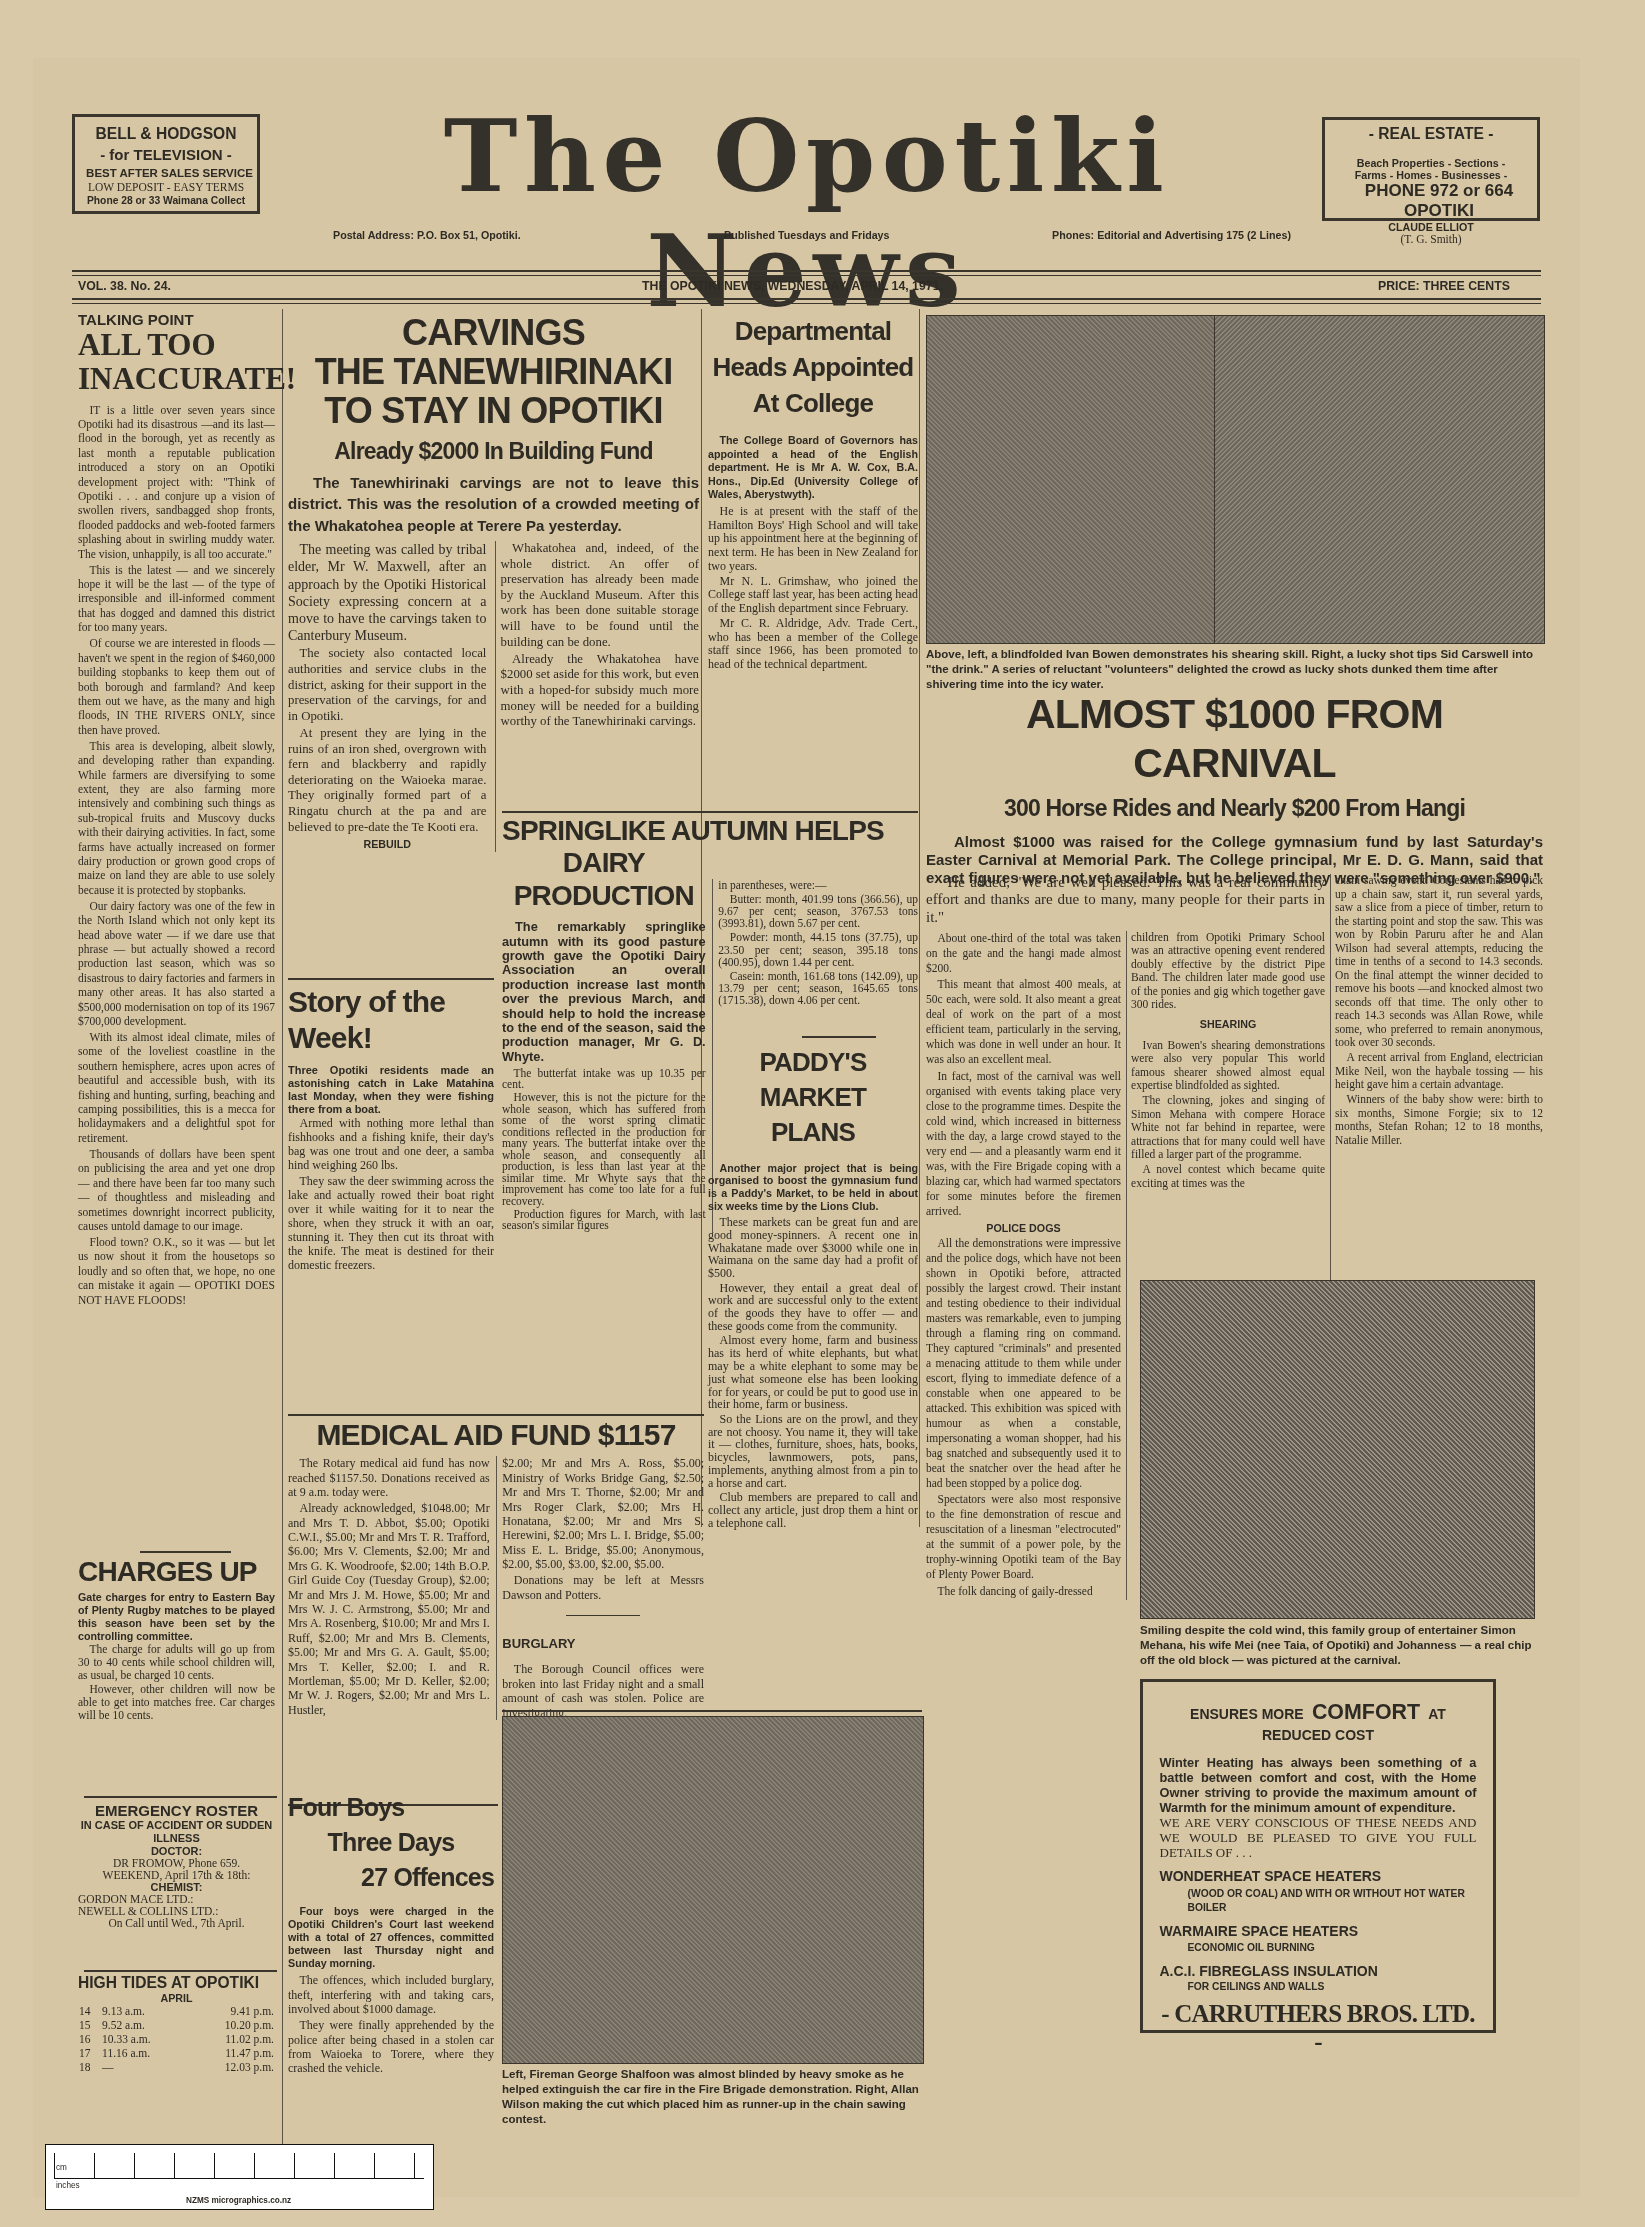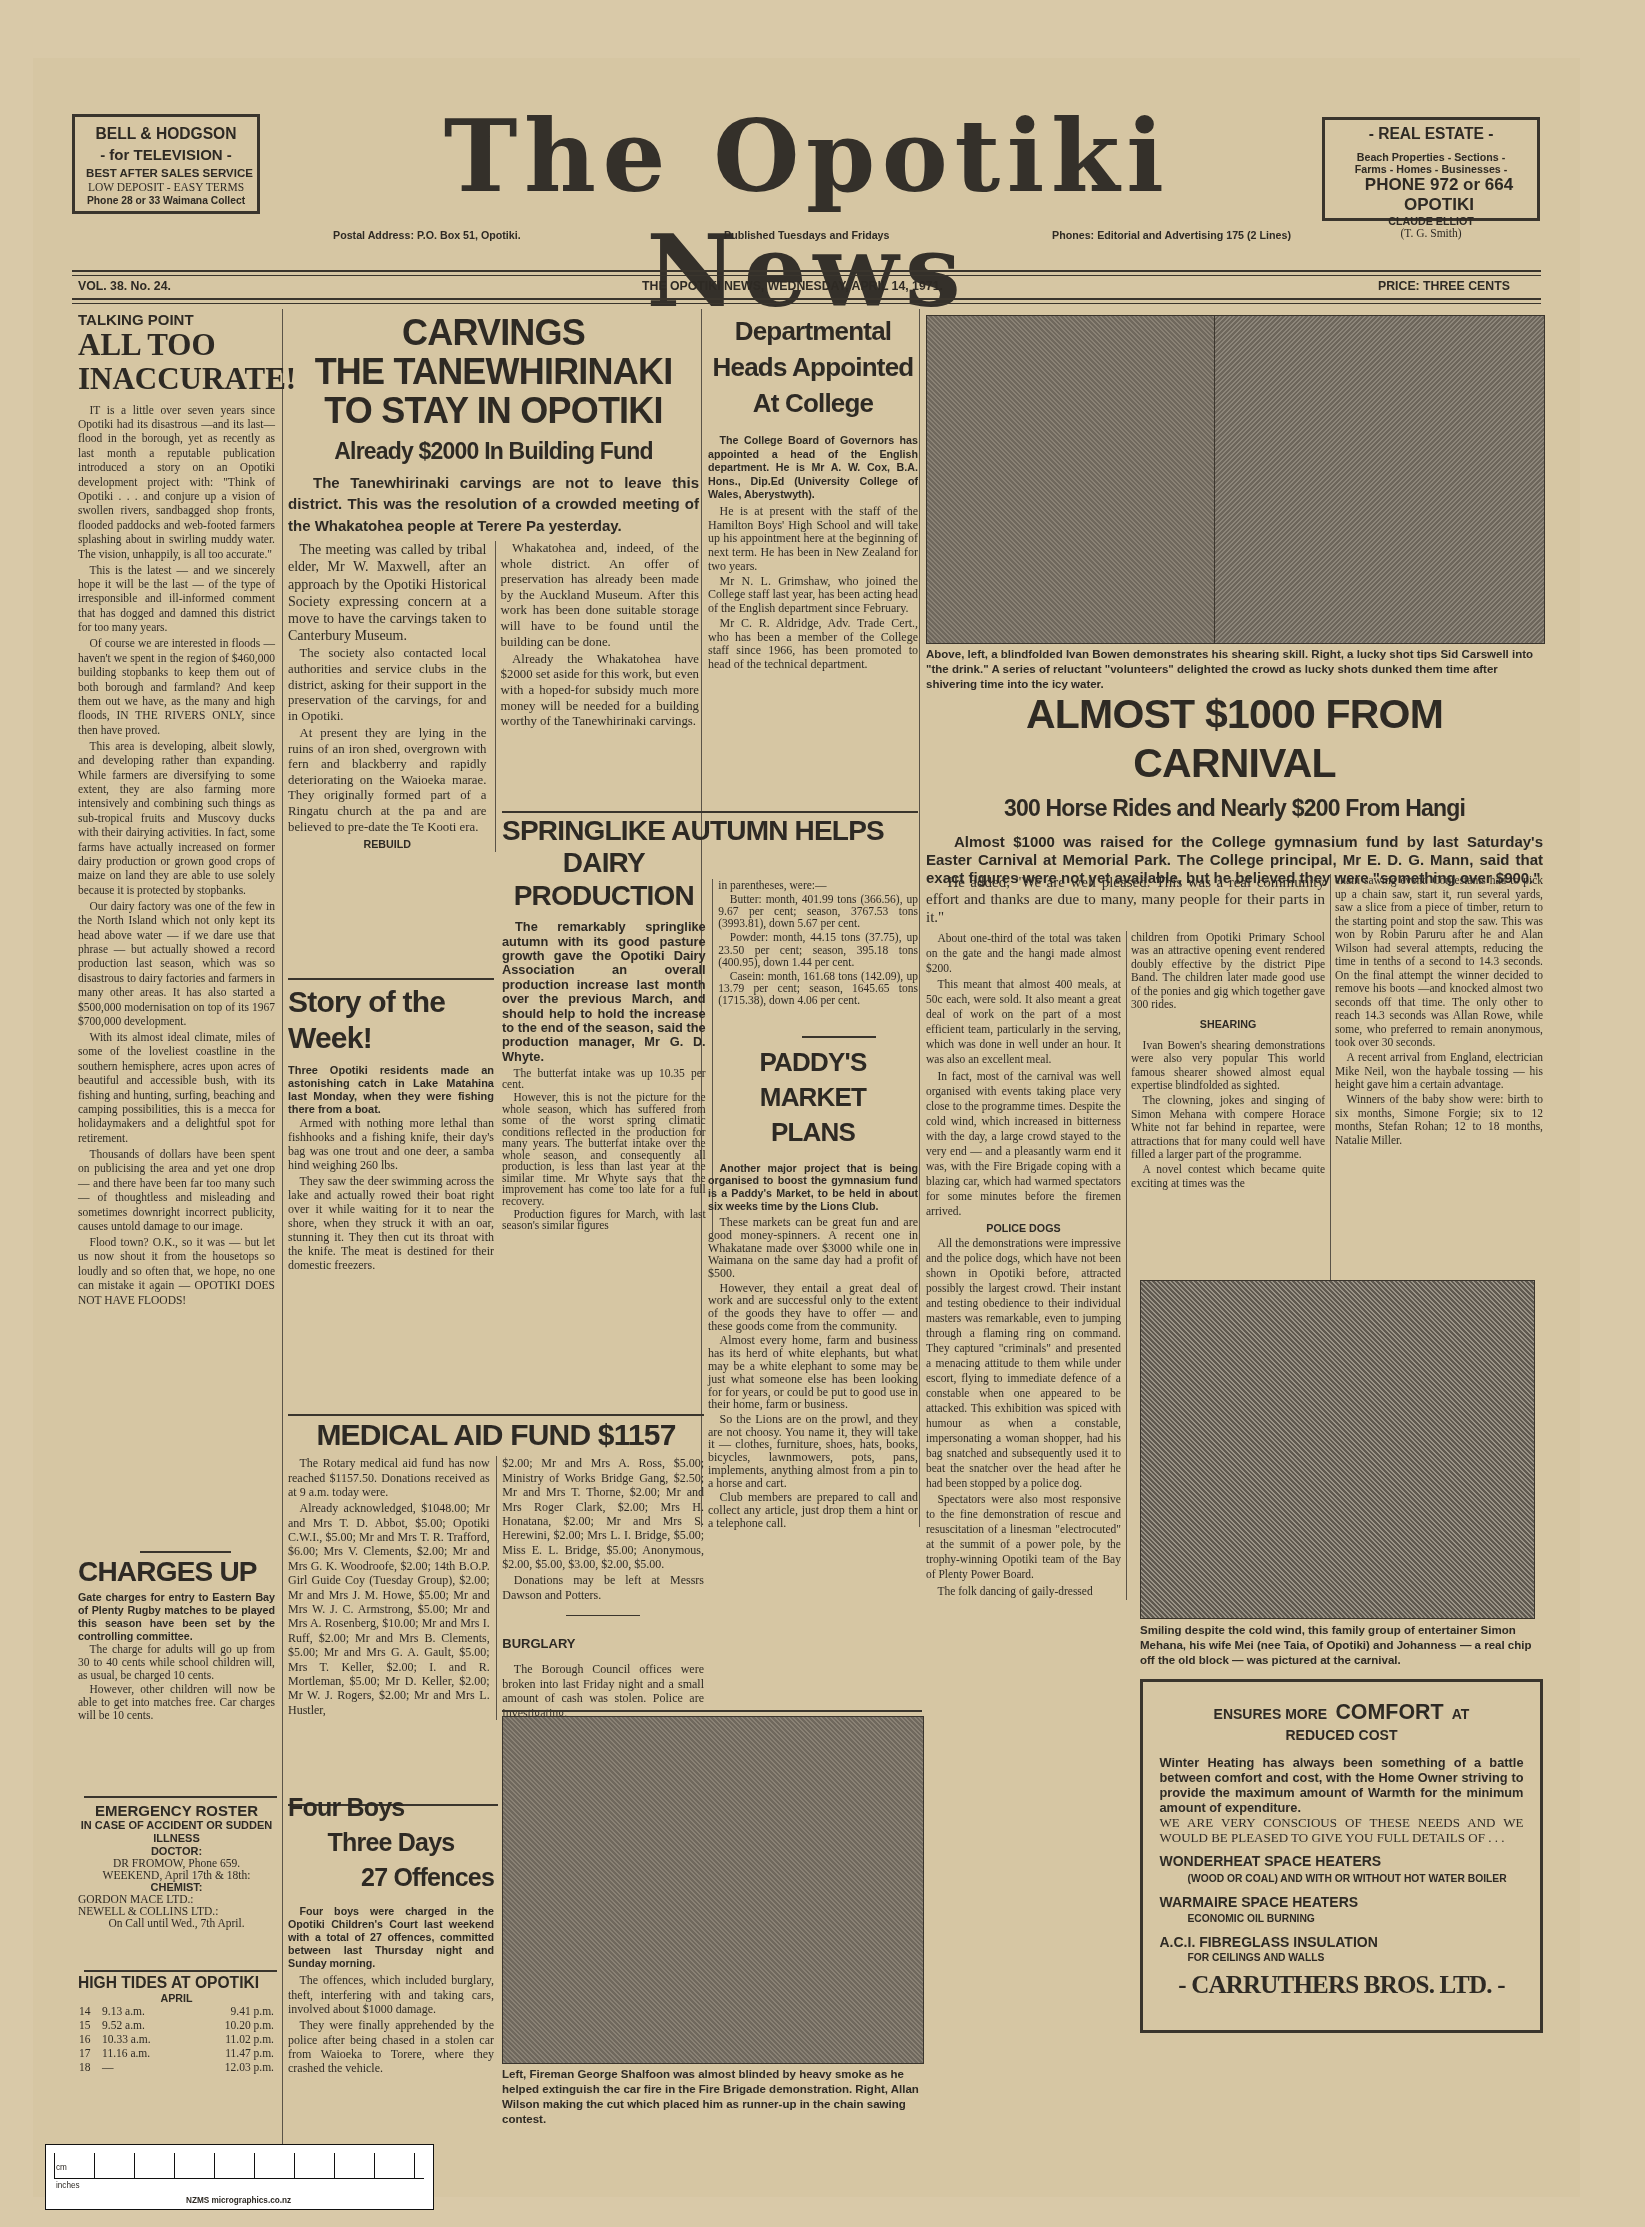--- a/index.html
+++ b/index.html
@@ -36,21 +36,21 @@
     <div class="ad-line" style="font-size:10.3px;margin-top:1.6px;">Phone 28 or 33 Waimana Collect</div>
   </div>
 
   <div class="abs masthead c" style="left:313px;top:41px;width:922px;line-height:115px;">The Opotiki News</div>
   <div class="abs sub" style="left:300px;top:171px;">Postal Address: P.O. Box 51, Opotiki.</div>
   <div class="abs sub" style="left:691px;top:171px;">Published Tuesdays and Fridays</div>
   <div class="abs sub" style="left:983px;top:171px;padding-left:36px;">Phones: Editorial and Advertising 175 (2 Lines)</div>
 
   <div class="abs box c" style="left:1289px;top:59px;width:218px;height:104px;padding-top:5px;">
     <div class="ad-line" style="font-size:15.6px;">- REAL ESTATE -</div>
-    <div class="ad-line" style="font-size:10.7px;margin-top:8px;">Beach Properties - Sections -</div>
+    <div class="ad-line" style="font-size:10.7px;margin-top:14px;">Beach Properties - Sections -</div>
     <div class="ad-line" style="font-size:10.7px;">Farms - Homes - Businesses -</div>
     <div class="ad-line" style="font-size:17px;padding-left:16px;">PHONE 972 or 664 OPOTIKI</div>
     <div class="ad-line" style="font-size:10.7px;">CLAUDE ELLIOT</div>
     <div style="font-size:11.5px;">(T. G. Smith)</div>
   </div>
 
   <div class="rule2" style="left:39px;top:212px;width:1469px;"></div>
   <div class="abs sub" style="left:45px;top:221px;font-size:12.3px;">VOL. 38. No. 24.</div>
   <div class="abs sub" style="left:609px;top:221px;font-size:12.3px;">THE OPOTIKI NEWS, WEDNESDAY, APRIL 14, 1971.</div>
   <div class="abs sub" style="left:1345px;top:221px;font-size:12.3px;">PRICE: THREE CENTS</div>
@@ -290,21 +290,21 @@
       <p>A recent arrival from England, electrician Mike Neil, won the haybale tossing — his height gave him a certain advantage.</p>
       <p>Winners of the baby show were: birth to six months, Simone Forgie; six to 12 months, Stefan Rohan; 12 to 18 months, Natalie Miller.</p>
     </div>
   </div>
 
   <div class="photo" style="left:1107px;top:1222px;width:393px;height:337px;background:repeating-linear-gradient(45deg,#9a9386 0 1.6px,#5f594f 1.6px 3.3px);"></div>
   <div class="abs caption" style="left:1107px;top:1565px;width:403px;">Smiling despite the cold wind, this family group of entertainer Simon Mehana, his wife Mei (nee Taia, of Opotiki) and Johanness — a real chip off the old block — was pictured at the carnival.</div>
 
   <div class="photo" style="left:893px;top:1572px;width:206px;height:0;border:none;"></div>
 
-  <div class="abs box" style="left:1107px;top:1621px;width:403px;height:354px;padding:18px 16.5px 0 16.5px;">
+  <div class="abs box" style="left:1107px;top:1621px;width:356px;height:354px;padding:18px 16.5px 0 16.5px;">
     <div class="c" style="line-height:25px;">
       <span class="ad-line" style="font-size:14px;">ENSURES MORE</span>
       <span class="ad-line" style="font-size:21.4px;margin:0 5px;">COMFORT</span>
       <span class="ad-line" style="font-size:14px;">AT</span>
     </div>
     <div class="ad-line c" style="font-size:14px;">REDUCED COST</div>
     <div class="ad-line j" style="font-size:12.8px;line-height:15px;margin-top:11.5px;">Winter Heating has always been something of a battle between comfort and cost, with the Home Owner striving to provide the maximum amount of Warmth for the minimum amount of expenditure.</div>
     <div class="j" style="font-size:13px;line-height:15px;">WE ARE VERY CONSCIOUS OF THESE NEEDS AND WE WOULD BE PLEASED TO GIVE YOU FULL DETAILS OF . . .</div>
     <div class="ad-line" style="font-size:14px;margin-top:8.2px;">WONDERHEAT SPACE HEATERS</div>
     <div class="ad-line" style="font-size:10.3px;margin-left:28px;line-height:14px;margin-top:3.3px;">(WOOD OR COAL) AND WITH OR WITHOUT HOT WATER BOILER</div>

